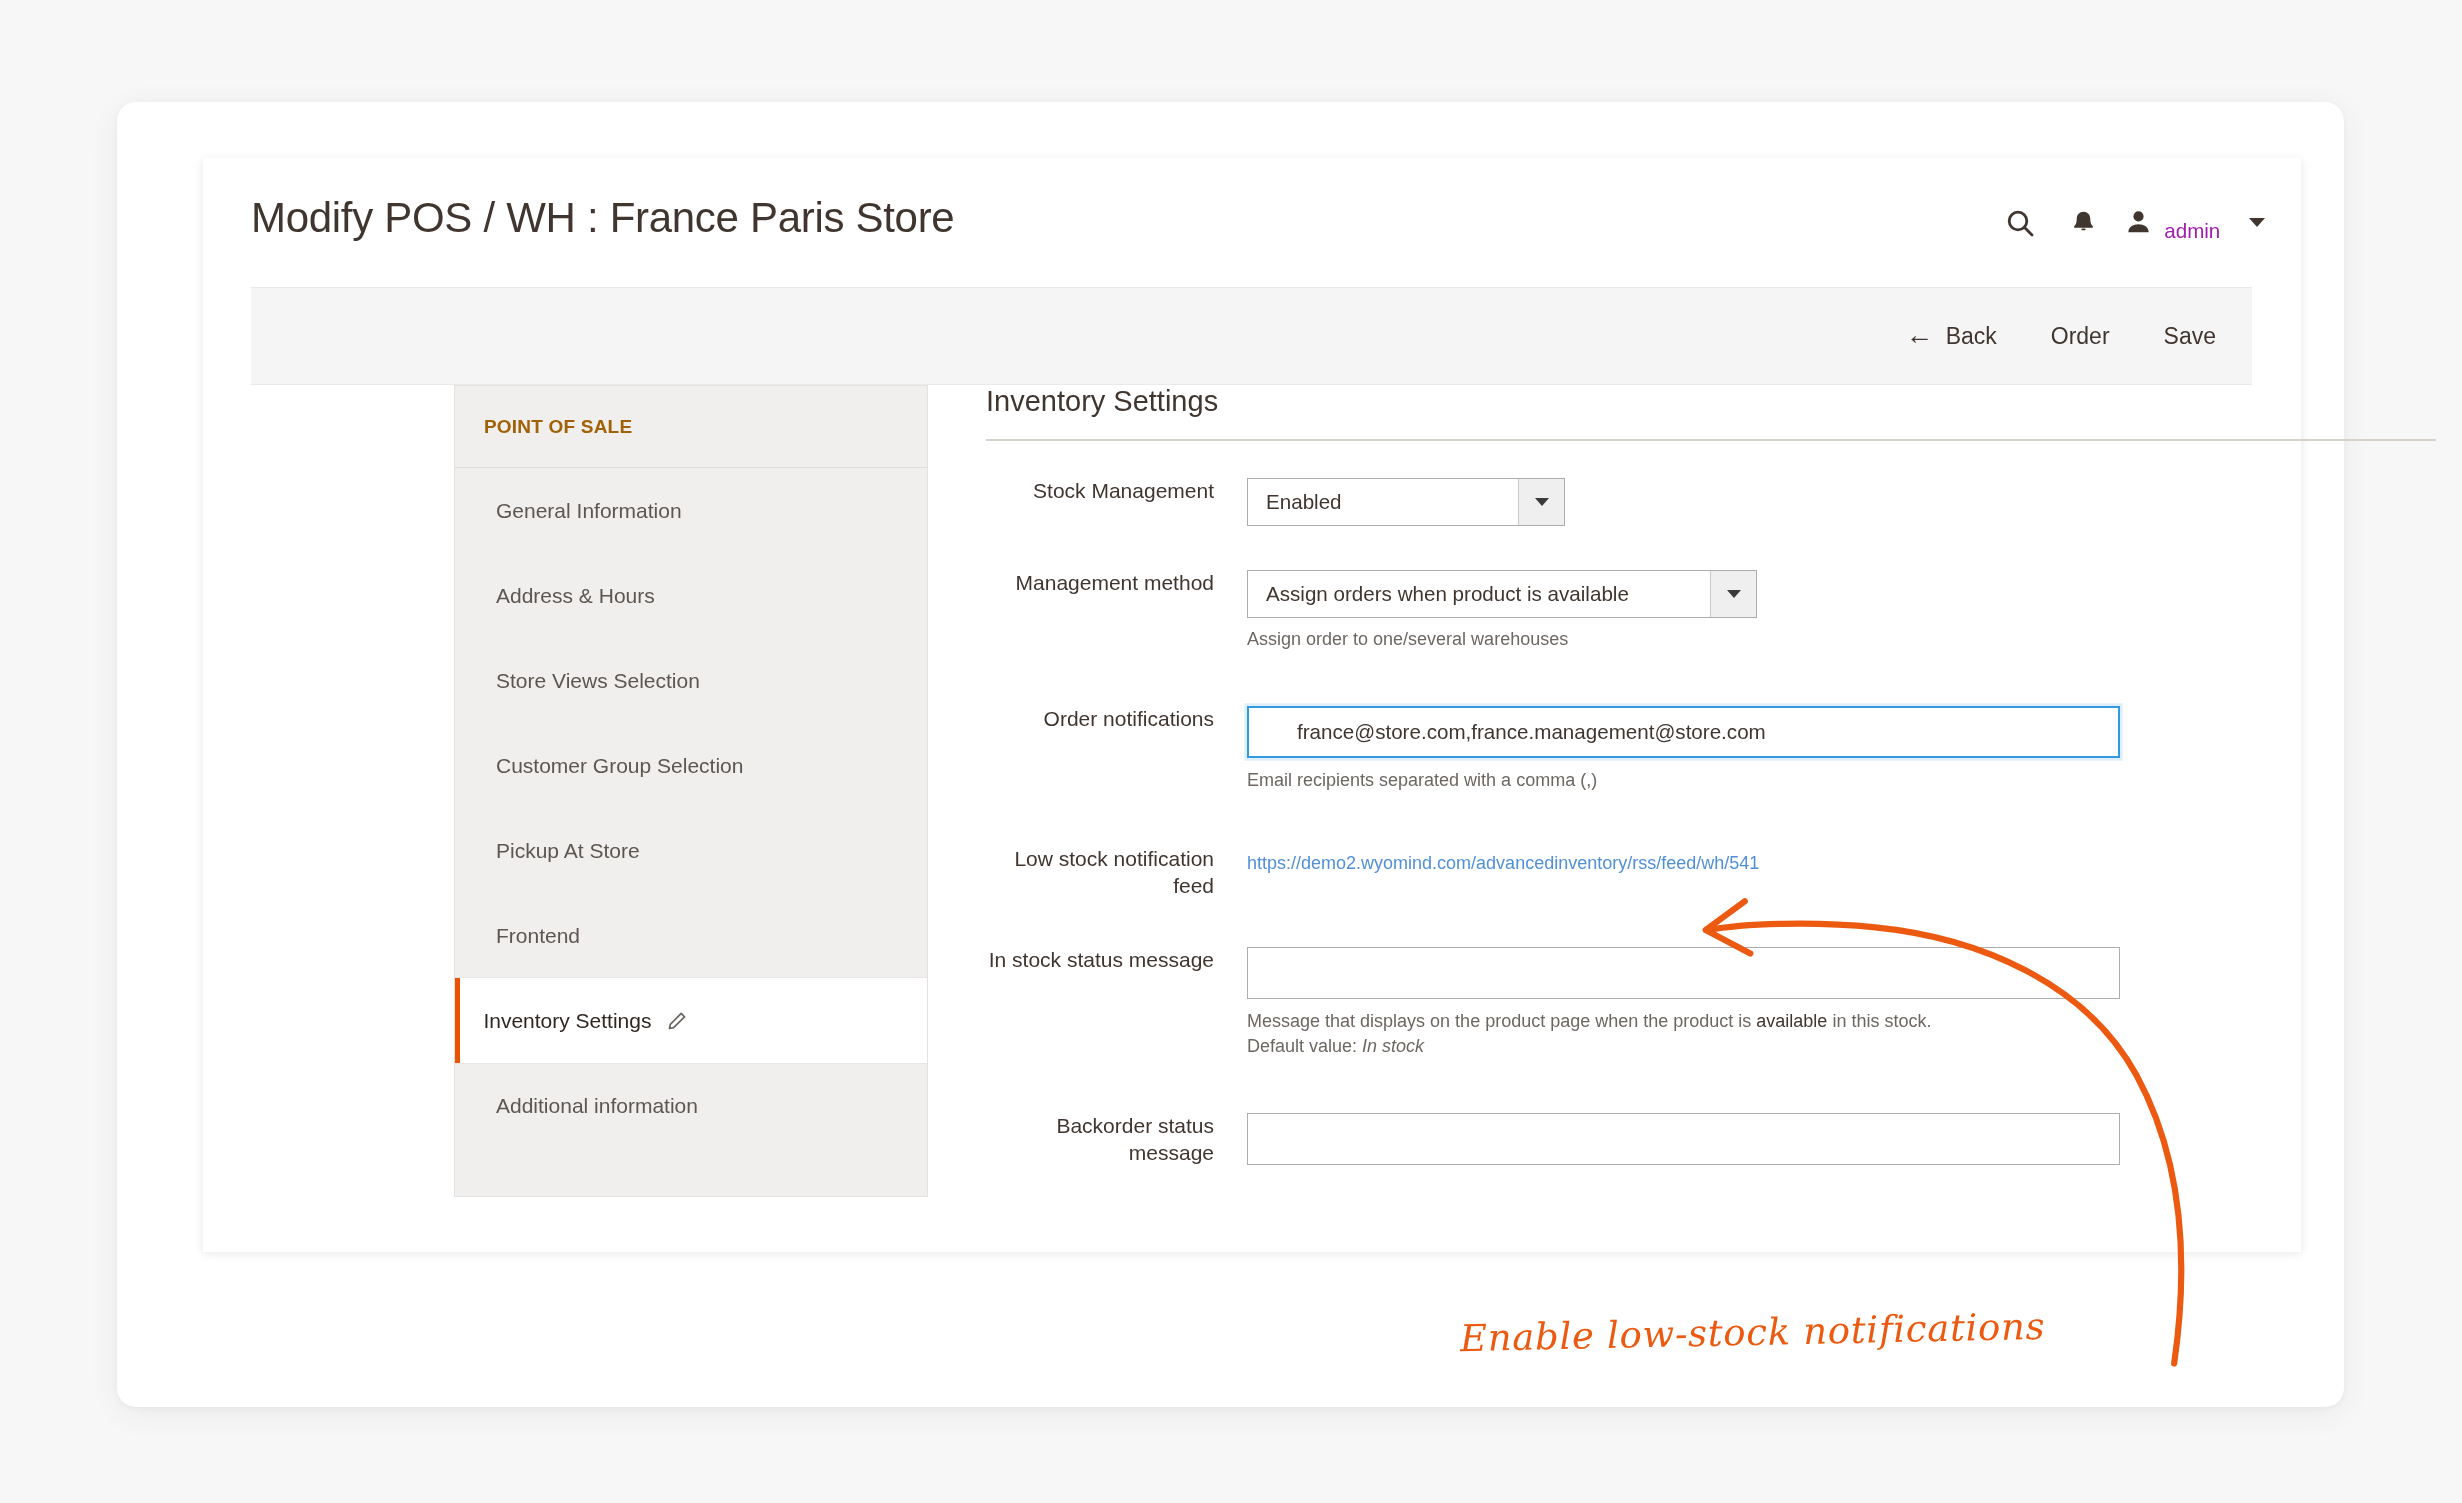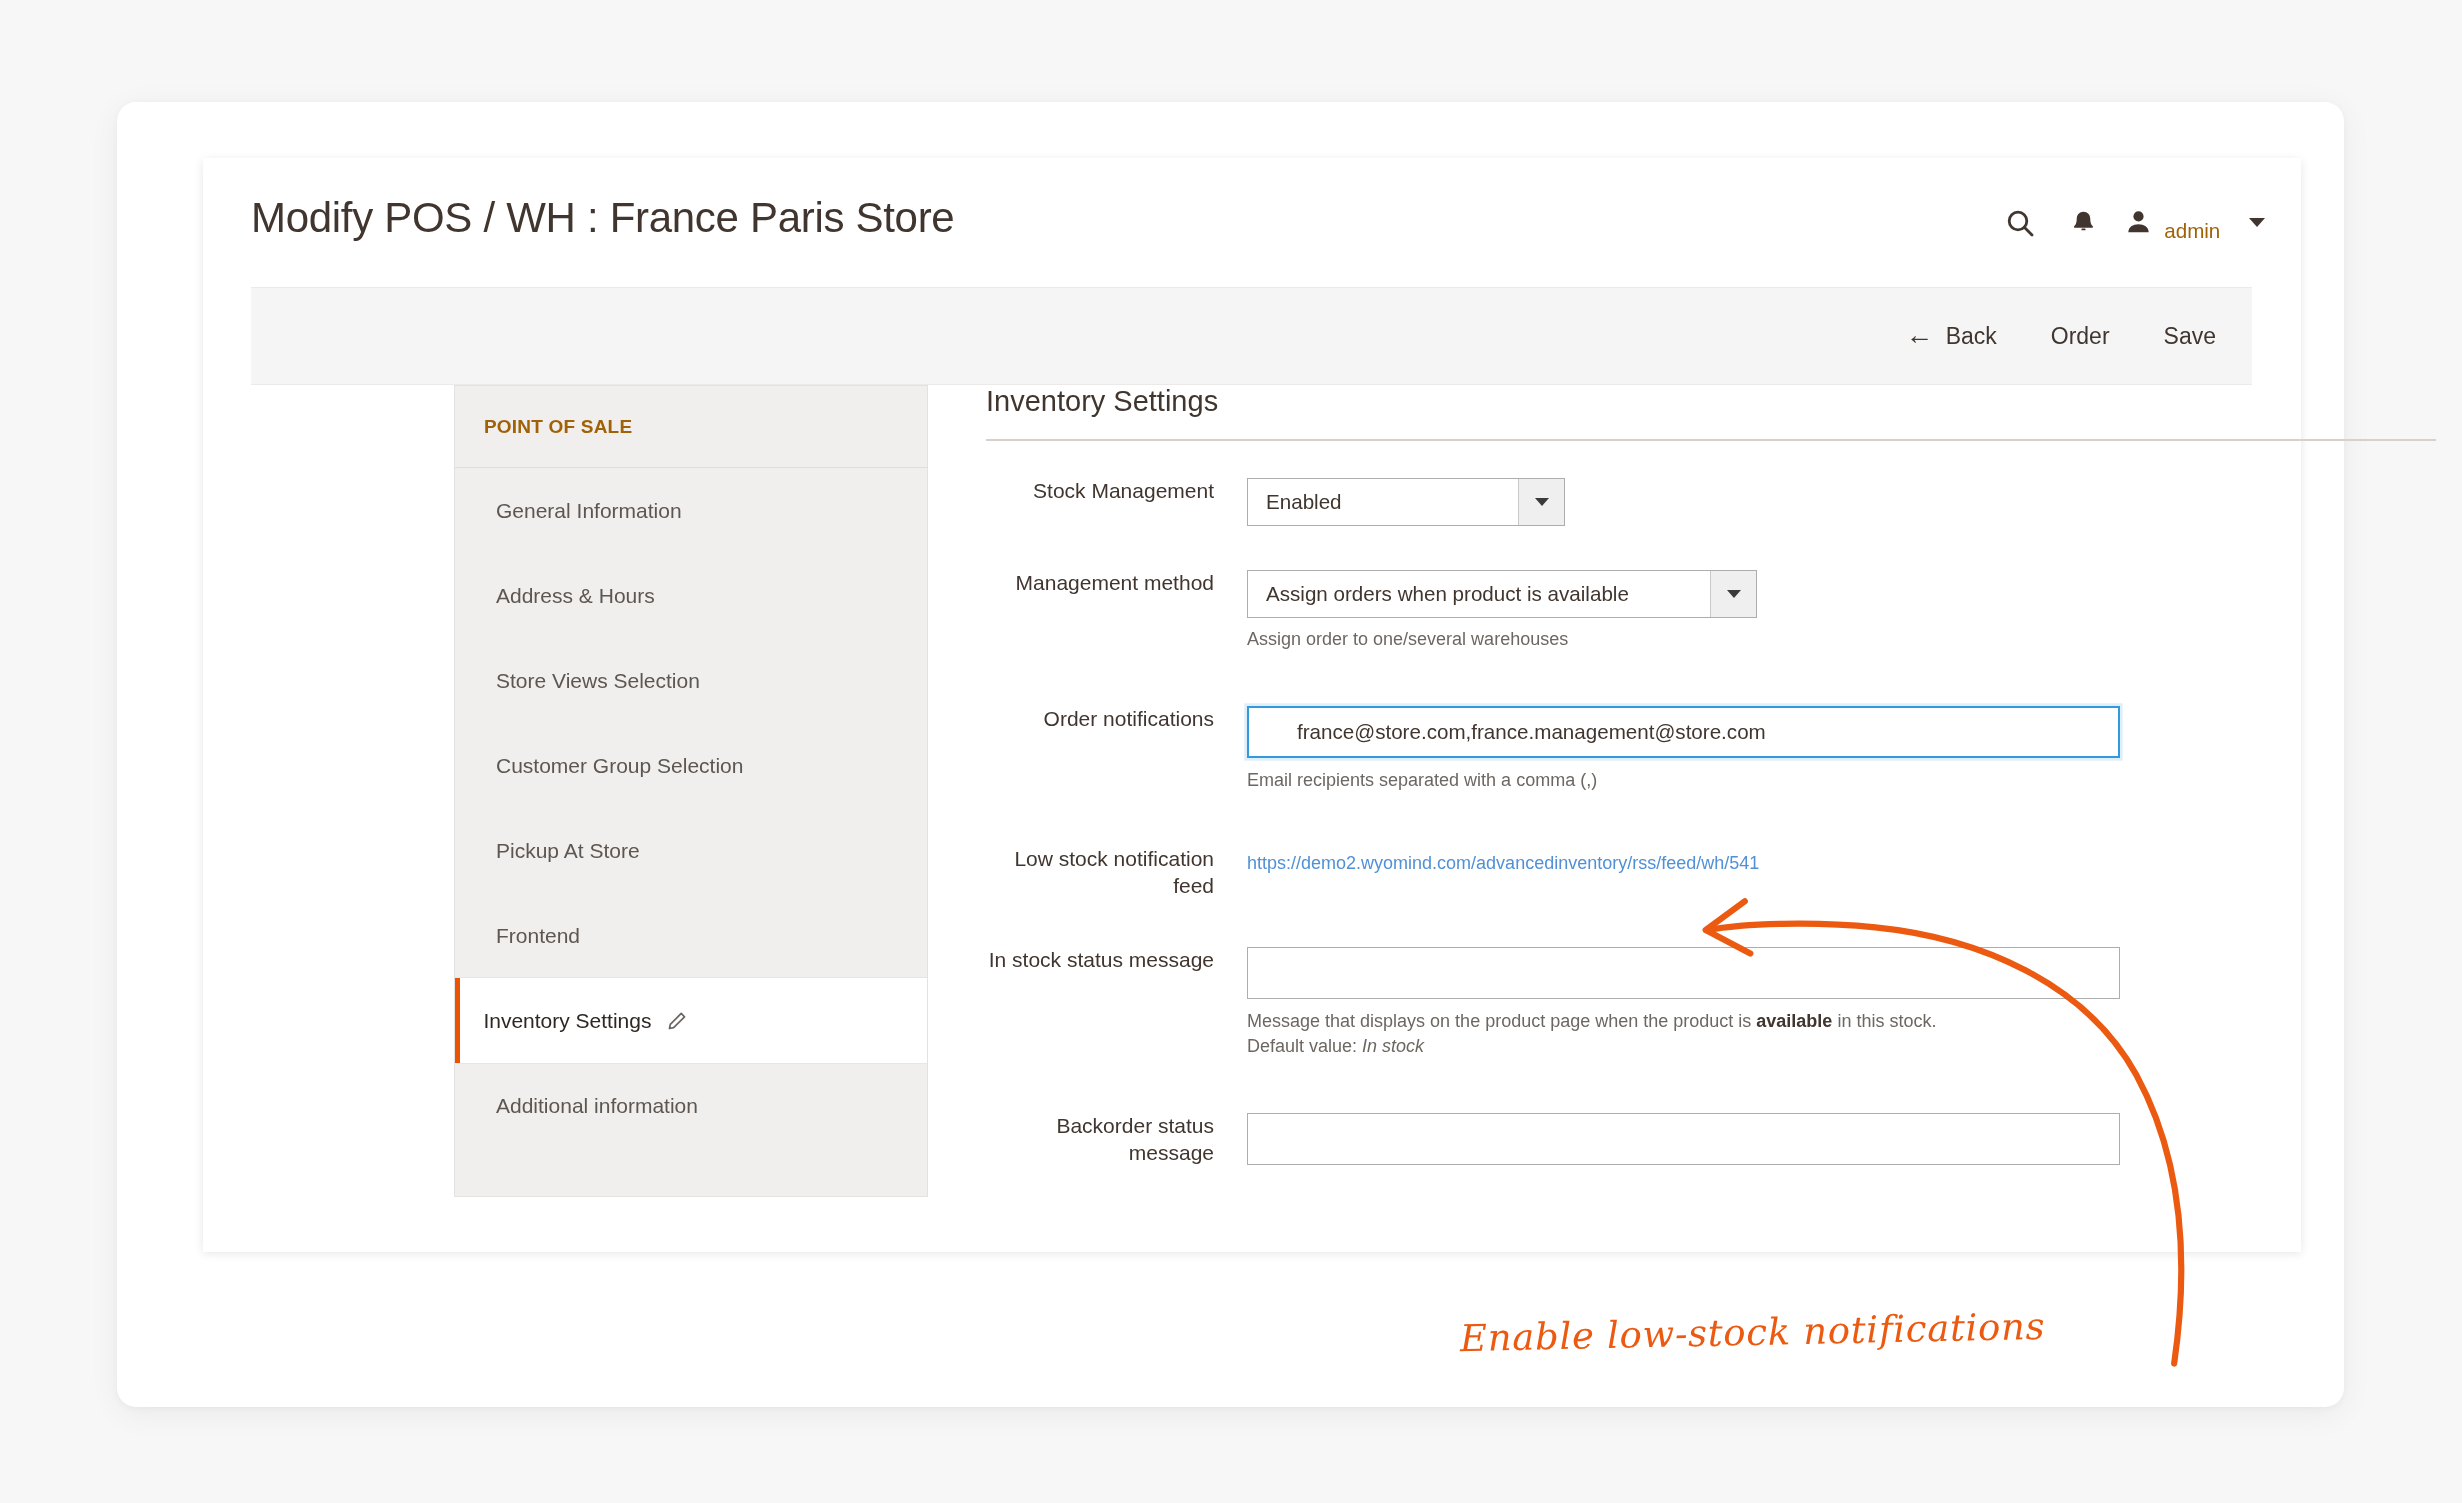--- a/index.html
+++ b/index.html
@@ -72,21 +72,21 @@
     color: #41362f;
   }
   .hdr-user {
     display: flex;
     align-items: center;
     gap: 11px;
     padding-left: 9.6px;
   }
   .hdr-user-label {
     font-size: 20.6px;
-    color: #a16207;
+    color: #a21caf;
     margin-top: 16px;
   }
   .caret-down {
     width: 0; height: 0;
     border-left: 8.2px solid transparent;
     border-right: 8.2px solid transparent;
     border-top: 9px solid #41362f;
     margin-left: 18px;
     margin-right: 2.7px;
   }
@@ -210,21 +210,21 @@
   .field-control {
     flex: 1;
     min-width: 0;
   }
   .note {
     font-size: 18px;
     color: #6d6761;
     margin-top: 9.6px;
     line-height: 1.42;
   }
-  .note b { font-weight: bold; color: #41362f; }
+  .note b { font-weight: normal; color: #41362f; }
   .note i { font-style: italic; }
 
   
   .select-box {
     display: inline-flex;
     align-items: stretch;
     border: 0.7px solid #adadad;
     background: #ffffff;
     height: 48px;
     box-sizing: border-box;

